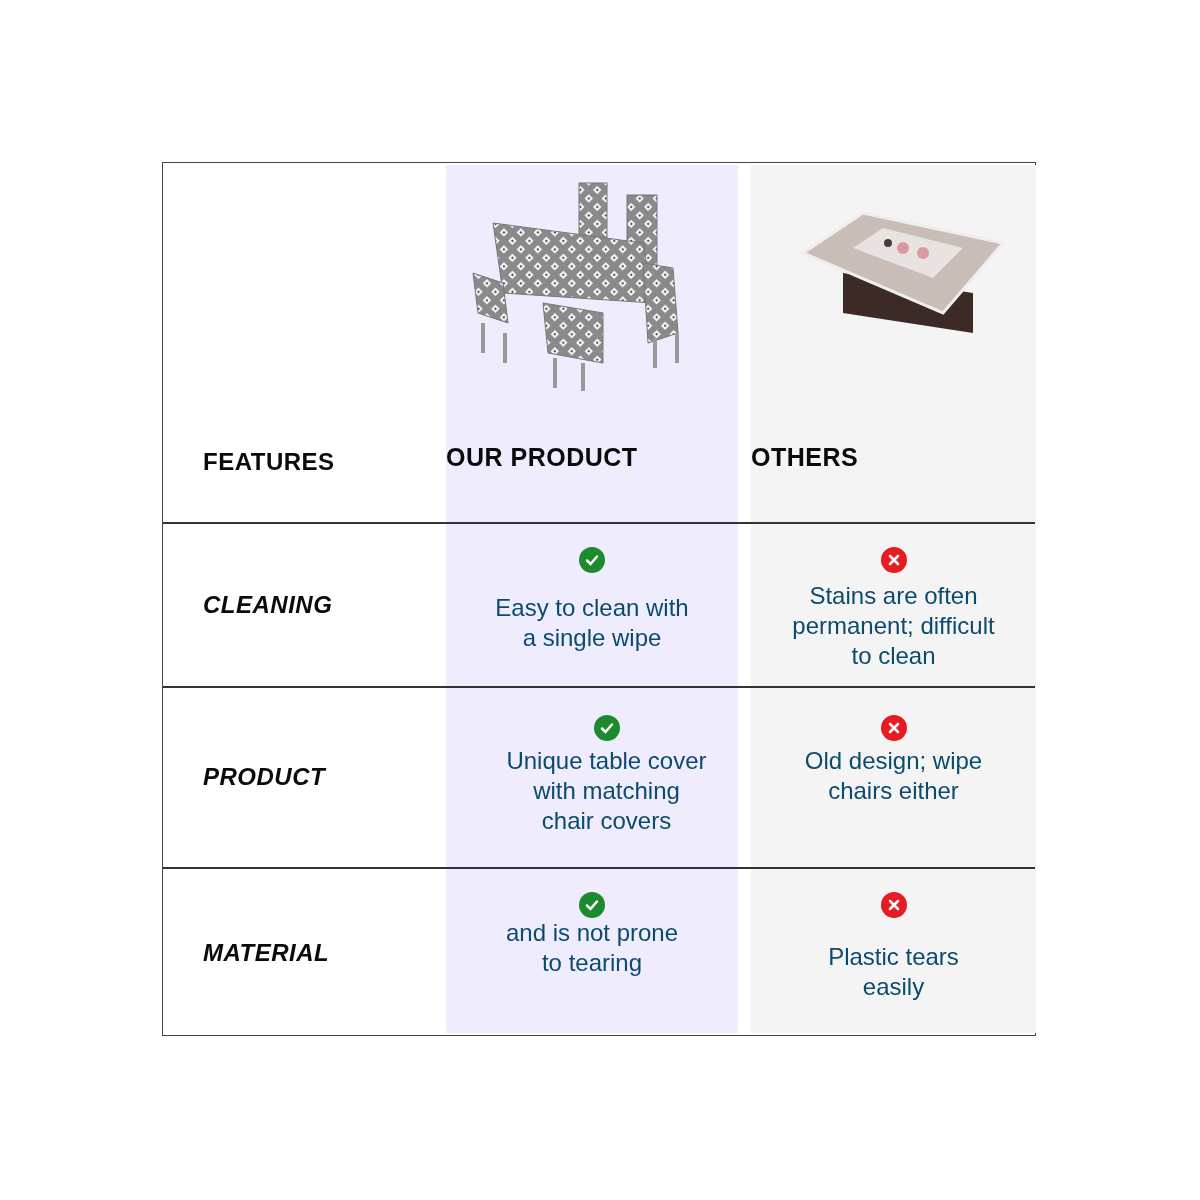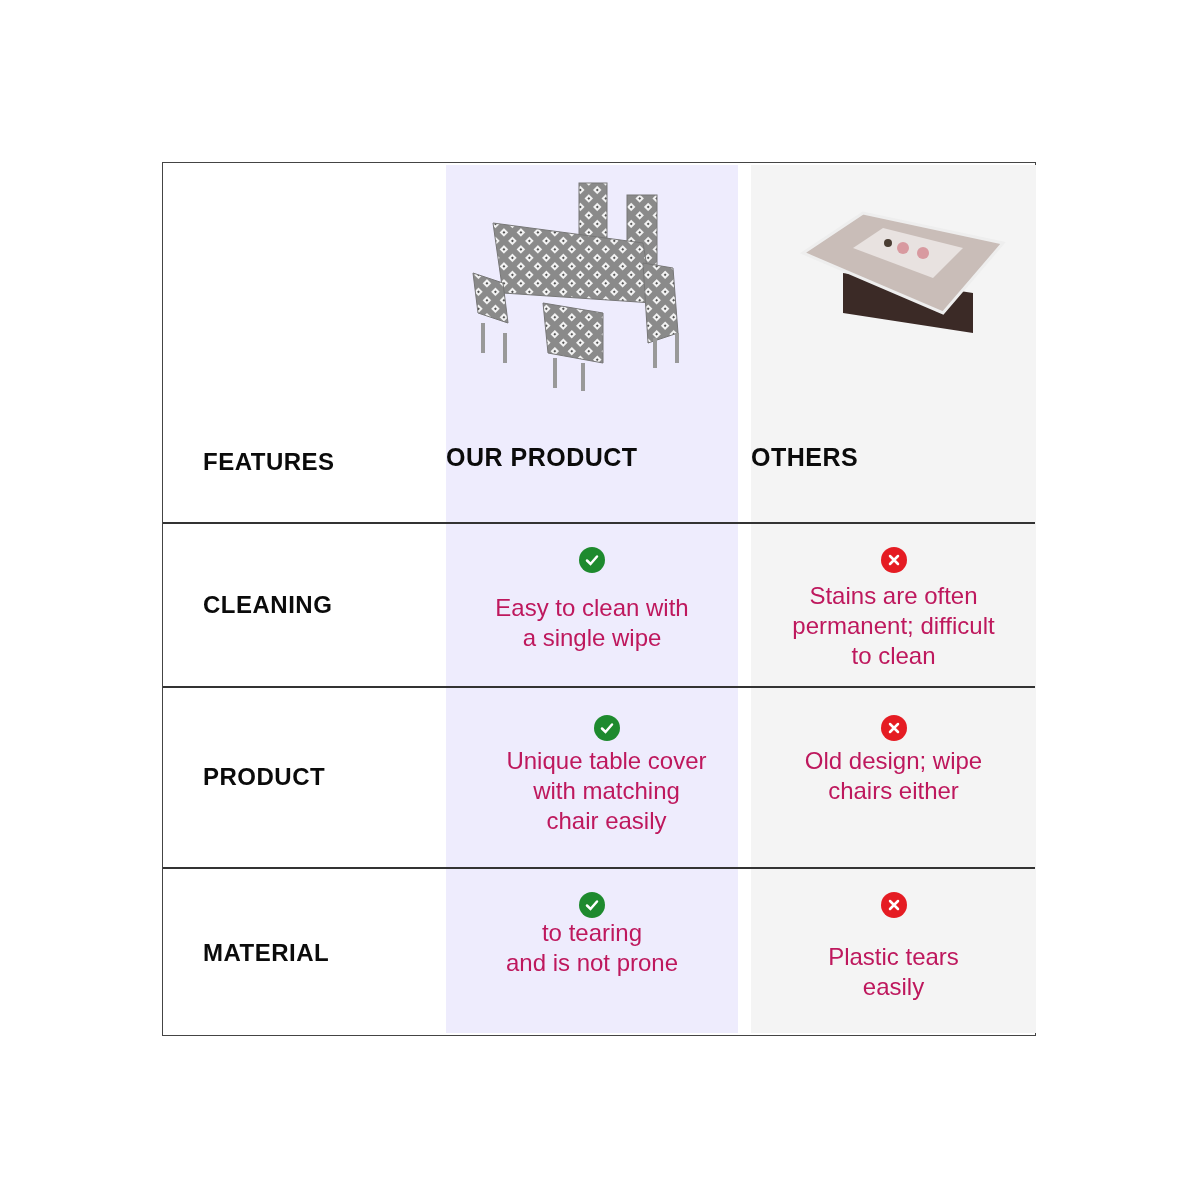--- a/index.html
+++ b/index.html
@@ -1,23 +1,23 @@
 <!DOCTYPE html>
 <html><head>
 <meta charset="utf-8">
 <style>
   html, body { margin:0; padding:0; background:#ffffff; }
   body { width:1200px; height:1200px; position:relative; font-family:"Liberation Sans", sans-serif; color:#111; }
   .table { position:absolute; left:162px; top:162px; width:874px; height:874px; border:1px solid #444; box-sizing:border-box; }
   .col-ours { position:absolute; left:283px; top:2px; width:292px; bottom:2px; background:#eeecfd; }
   .col-others { position:absolute; left:588px; top:2px; width:285px; bottom:2px; background:#f4f4f4; }
   .hline { position:absolute; left:0; right:0; height:2px; background:#333; }
-  .label { position:absolute; left:40px; font-weight:bold; font-size:24px; letter-spacing:0.5px; color:#0b0b0b; }
+  .label { position:absolute; left:40px; font-weight:bold; font-size:24px; letter-spacing:0.5px; color:#0b0b0b;font-style:italic; }
   .head { position:absolute; font-weight:bold; font-size:25px; letter-spacing:0.5px; color:#0b0b0b; }
-  .cell { position:absolute; text-align:center; font-size:24px; line-height:30px; color:#be185d; }
+  .cell { position:absolute; text-align:center; font-size:24px; line-height:30px; color:#0c4a6e; }
   .icon { display:block; margin:0 auto; width:26px; height:26px; border-radius:50%; position:relative; }
   .icon.check { background:#1e8a2e; }
   .icon.cross { background:#e51c23; }
   .icon svg { position:absolute; left:0; top:0; }
   .img { position:absolute; }
 </style>
 </head>
 <body>
 
 <div class="table">
@@ -86,43 +86,43 @@
 
   <div class="label" style="top:600px">PRODUCT</div>
   <div class="cell" style="left:283px;width:321px;top:552px">
     <span class="icon check">
         <svg width="26" height="26">
           <path d="M8 13.5 L11.5 17 L18 9.5" stroke="#fff" stroke-width="2.5" fill="none" stroke-linecap="round"></path>
         </svg>
       </span>
     <div style="margin-top:5px">Unique table cover</div>
     <div>with matching</div>
-    <div>chair easily</div>
+    <div>chair covers</div>
   </div>
   <div class="cell" style="left:588px;width:285px;top:552px">
     <span class="icon cross">
         <svg width="26" height="26">
           <path d="M9 9 L17 17 M17 9 L9 17" stroke="#fff" stroke-width="2.5" stroke-linecap="round"></path>
         </svg>
       </span>
     <div style="margin-top:5px">Old design; wipe</div>
     <div>chairs either</div>
   </div>
 
   <div class="hline" style="top:704px"></div>
 
   <div class="label" style="top:776px">MATERIAL</div>
   <div class="cell" style="left:283px;width:292px;top:729px">
     <span class="icon check">
         <svg width="26" height="26">
           <path d="M8 13.5 L11.5 17 L18 9.5" stroke="#fff" stroke-width="2.5" fill="none" stroke-linecap="round"></path>
         </svg>
       </span>
+    <div>and is not prone</div>
     <div>to tearing</div>
-    <div>and is not prone</div>
   </div>
   <div class="cell" style="left:588px;width:285px;top:729px">
     <span class="icon cross">
         <svg width="26" height="26">
           <path d="M9 9 L17 17 M17 9 L9 17" stroke="#fff" stroke-width="2.5" stroke-linecap="round"></path>
         </svg>
       </span>
     <div style="margin-top:24px">Plastic tears</div>
     <div>easily</div>
   </div>

